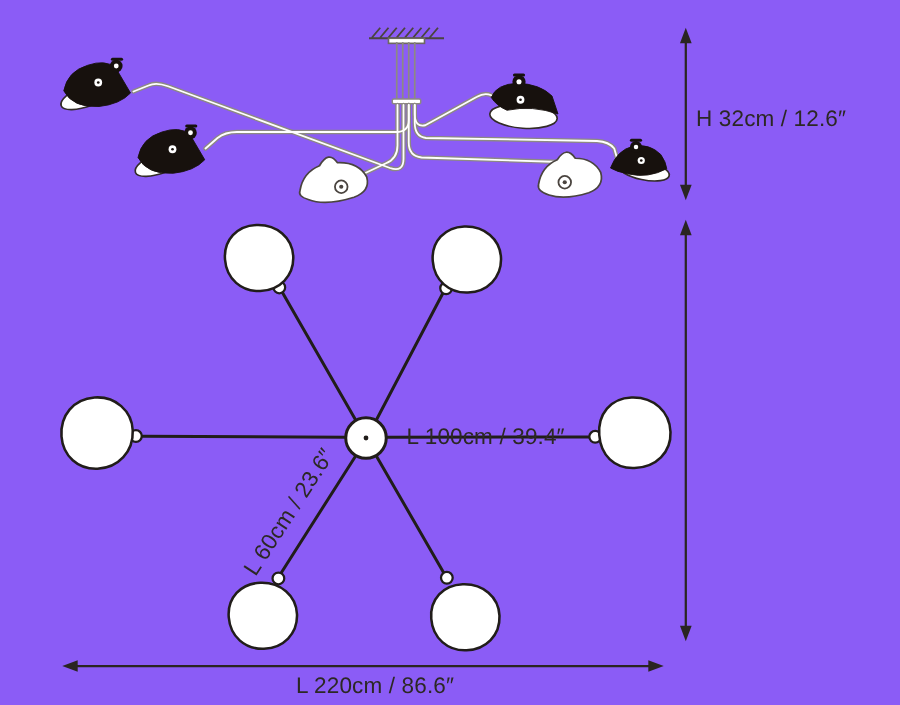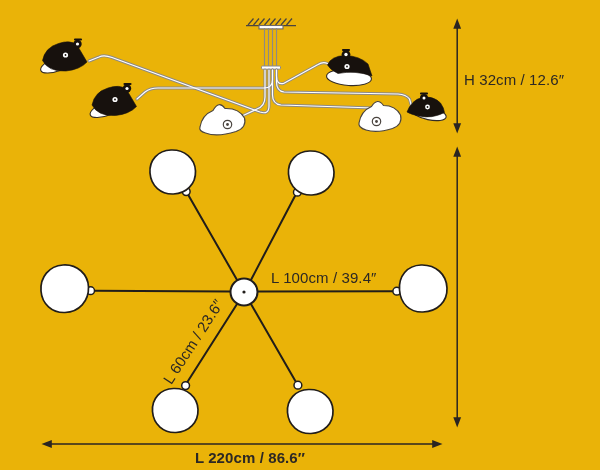--- a/index.html
+++ b/index.html
@@ -1,17 +1,17 @@
 <!DOCTYPE html>
 <html><head>
 <meta charset="utf-8">
 <style>
   html,body{margin:0;padding:0;background:#ffffff;}
   .stage{
-    position:relative;width:600px;height:470px;background:#eab308;
+    position:relative;width:600px;height:470px;background:#8b5cf6;
     font-family:"Liberation Sans",sans-serif;overflow:hidden;
   }
   svg{position:absolute;left:0;top:0;}
   
   .hatch{stroke:#4a443f;stroke-width:1.25;fill:none;}
   .plate{fill:#ffffff;stroke:#6e6863;stroke-width:1.1;}
   .rods{stroke:#8d8984;stroke-width:1.15;fill:none;}
   .collar{fill:#ffffff;stroke:#8d8984;stroke-width:1;}
   .tube-outer use{stroke:#8d8984;stroke-width:3;fill:none;stroke-linecap:round;stroke-linejoin:round;}
   .tube-inner use{stroke:#ffffff;stroke-width:1.2;fill:none;stroke-linecap:round;stroke-linejoin:round;}
@@ -186,18 +186,18 @@
       <line class="dim-line" x1="50" y1="444" x2="434" y2="444"></line>
       <polygon class="dim-head" points="41.5,444 51.8,440.1 51.8,447.9"></polygon>
       <polygon class="dim-head" points="442.5,444 432.2,440.1 432.2,447.9"></polygon>
     </g>
   </g>
 </svg>
 
   <div class="lbl" style="left:464px;top:71px;">H 32cm / 12.6″</div>
 
 
-  <div class="lbl" style="left:271px;top:269px;">L 100cm / 39.4″</div>
+  <div class="lbl" style="left:271px;top:283px;">L 100cm / 39.4″</div>
 
   <div class="lbl lbl-rot">L 60cm / 23.6″</div>
 
-  <div class="lbl" style="left:193px;top:449px;width:114px;text-align:center;font-weight:bold;">L 220cm / 86.6″</div>
+  <div class="lbl" style="left:193px;top:449px;width:114px;text-align:center;">L 220cm / 86.6″</div>
 </div>
 
 </body></html>

